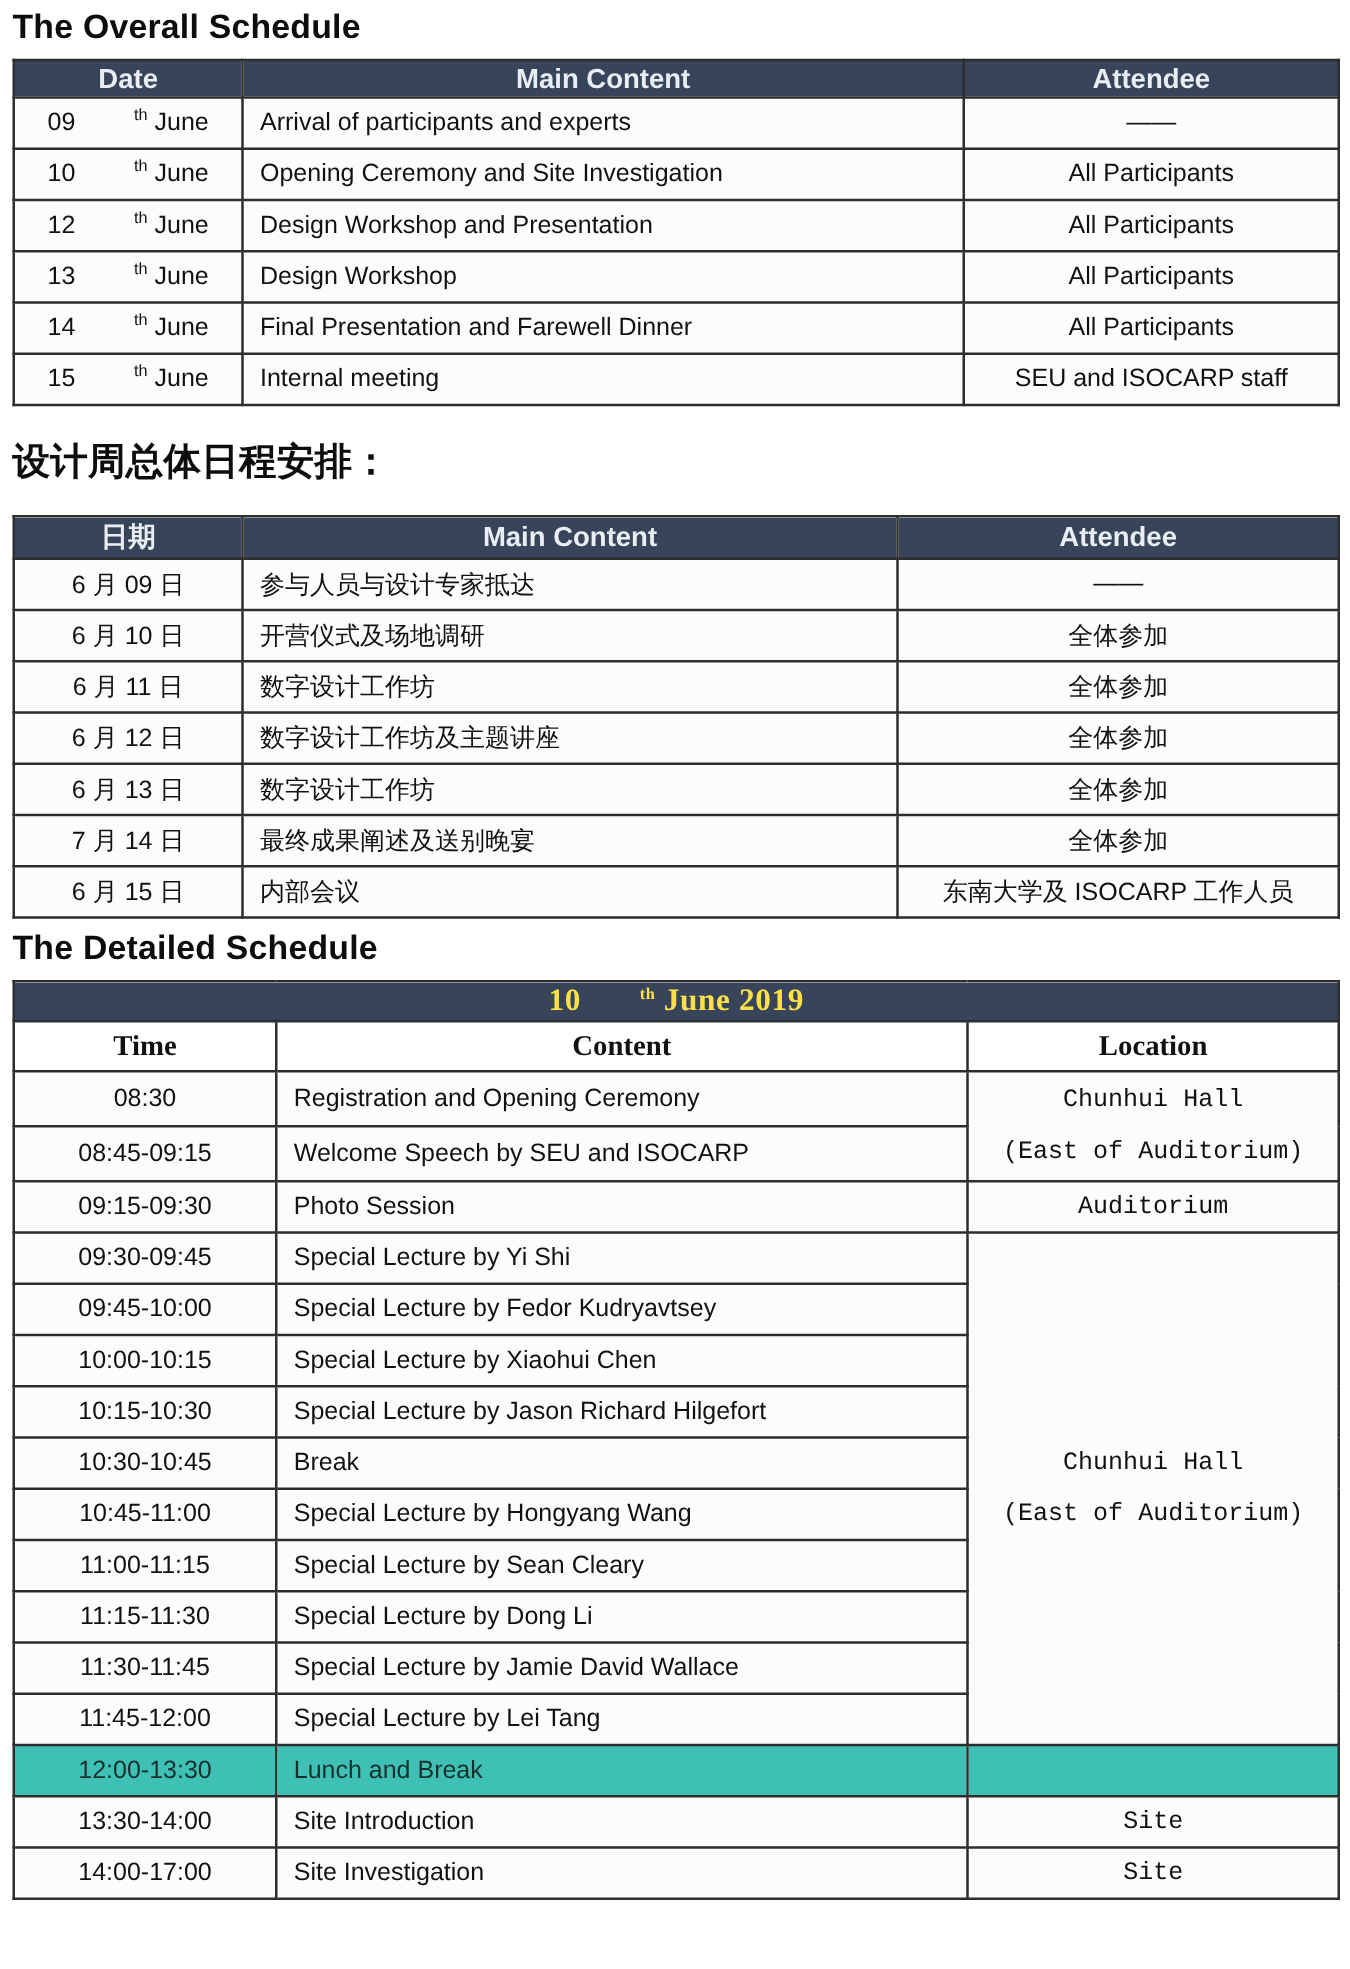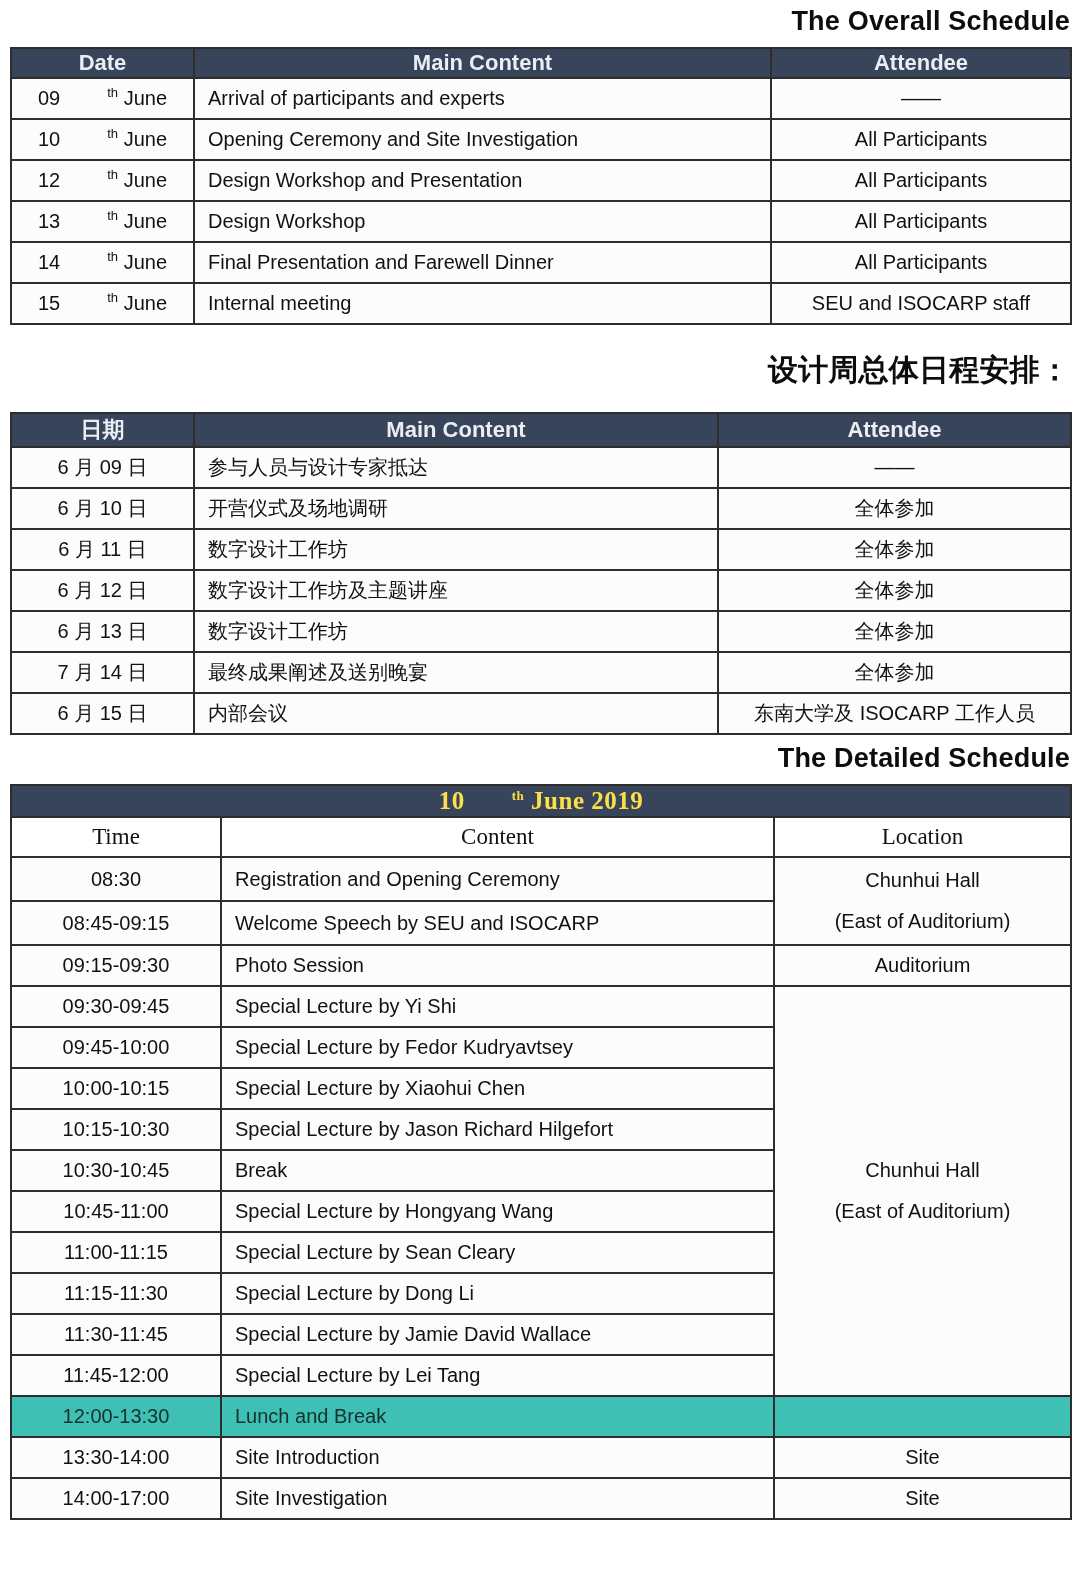--- a/index.html
+++ b/index.html
@@ -20,21 +20,20 @@
     color: #111;
   }
   .wrap { padding: 5px 10px 0 10px; width: 1080px; }
   .section-title {
     font-size: 27px;
     font-weight: bold;
     color: #0d0d0d;
     margin: 0 0 8px 0;
     line-height: 1.25;
     letter-spacing: 0.2px;
-    text-align: right;
   }
   .section-title.zh { font-size: 30px; }
   table {
     border-collapse: collapse;
     table-layout: fixed;
     width: 1060px;
   }
   th, td {
     border: 2px solid var(--border);
     overflow: hidden;
@@ -76,27 +75,27 @@
   .t-detail .banner th {
     font-family: "Liberation Serif", serif;
     font-size: 25px;
     height: 28px;
     background: var(--navy);
     color: #fde047;
     letter-spacing: 0.5px;
   }
   .t-detail .subhead td {
     font-family: "Liberation Serif", serif;
-    font-weight: normal;
+    font-weight: bold;
     font-size: 23px;
     background: #ffffff;
     height: 40px;
     text-align: center;
   }
-  .t-detail td.location-cell { text-align: center; }
+  .t-detail td.location-cell { text-align: center; font-family: Liberation Mono, monospace; }
   .t-detail td.location-merged .line {
     display: block;
     line-height: 41px;
   }
   tr.highlight td {
     background: var(--teal);
     color: var(--teal_text);
   }
 </style>
 </head>

